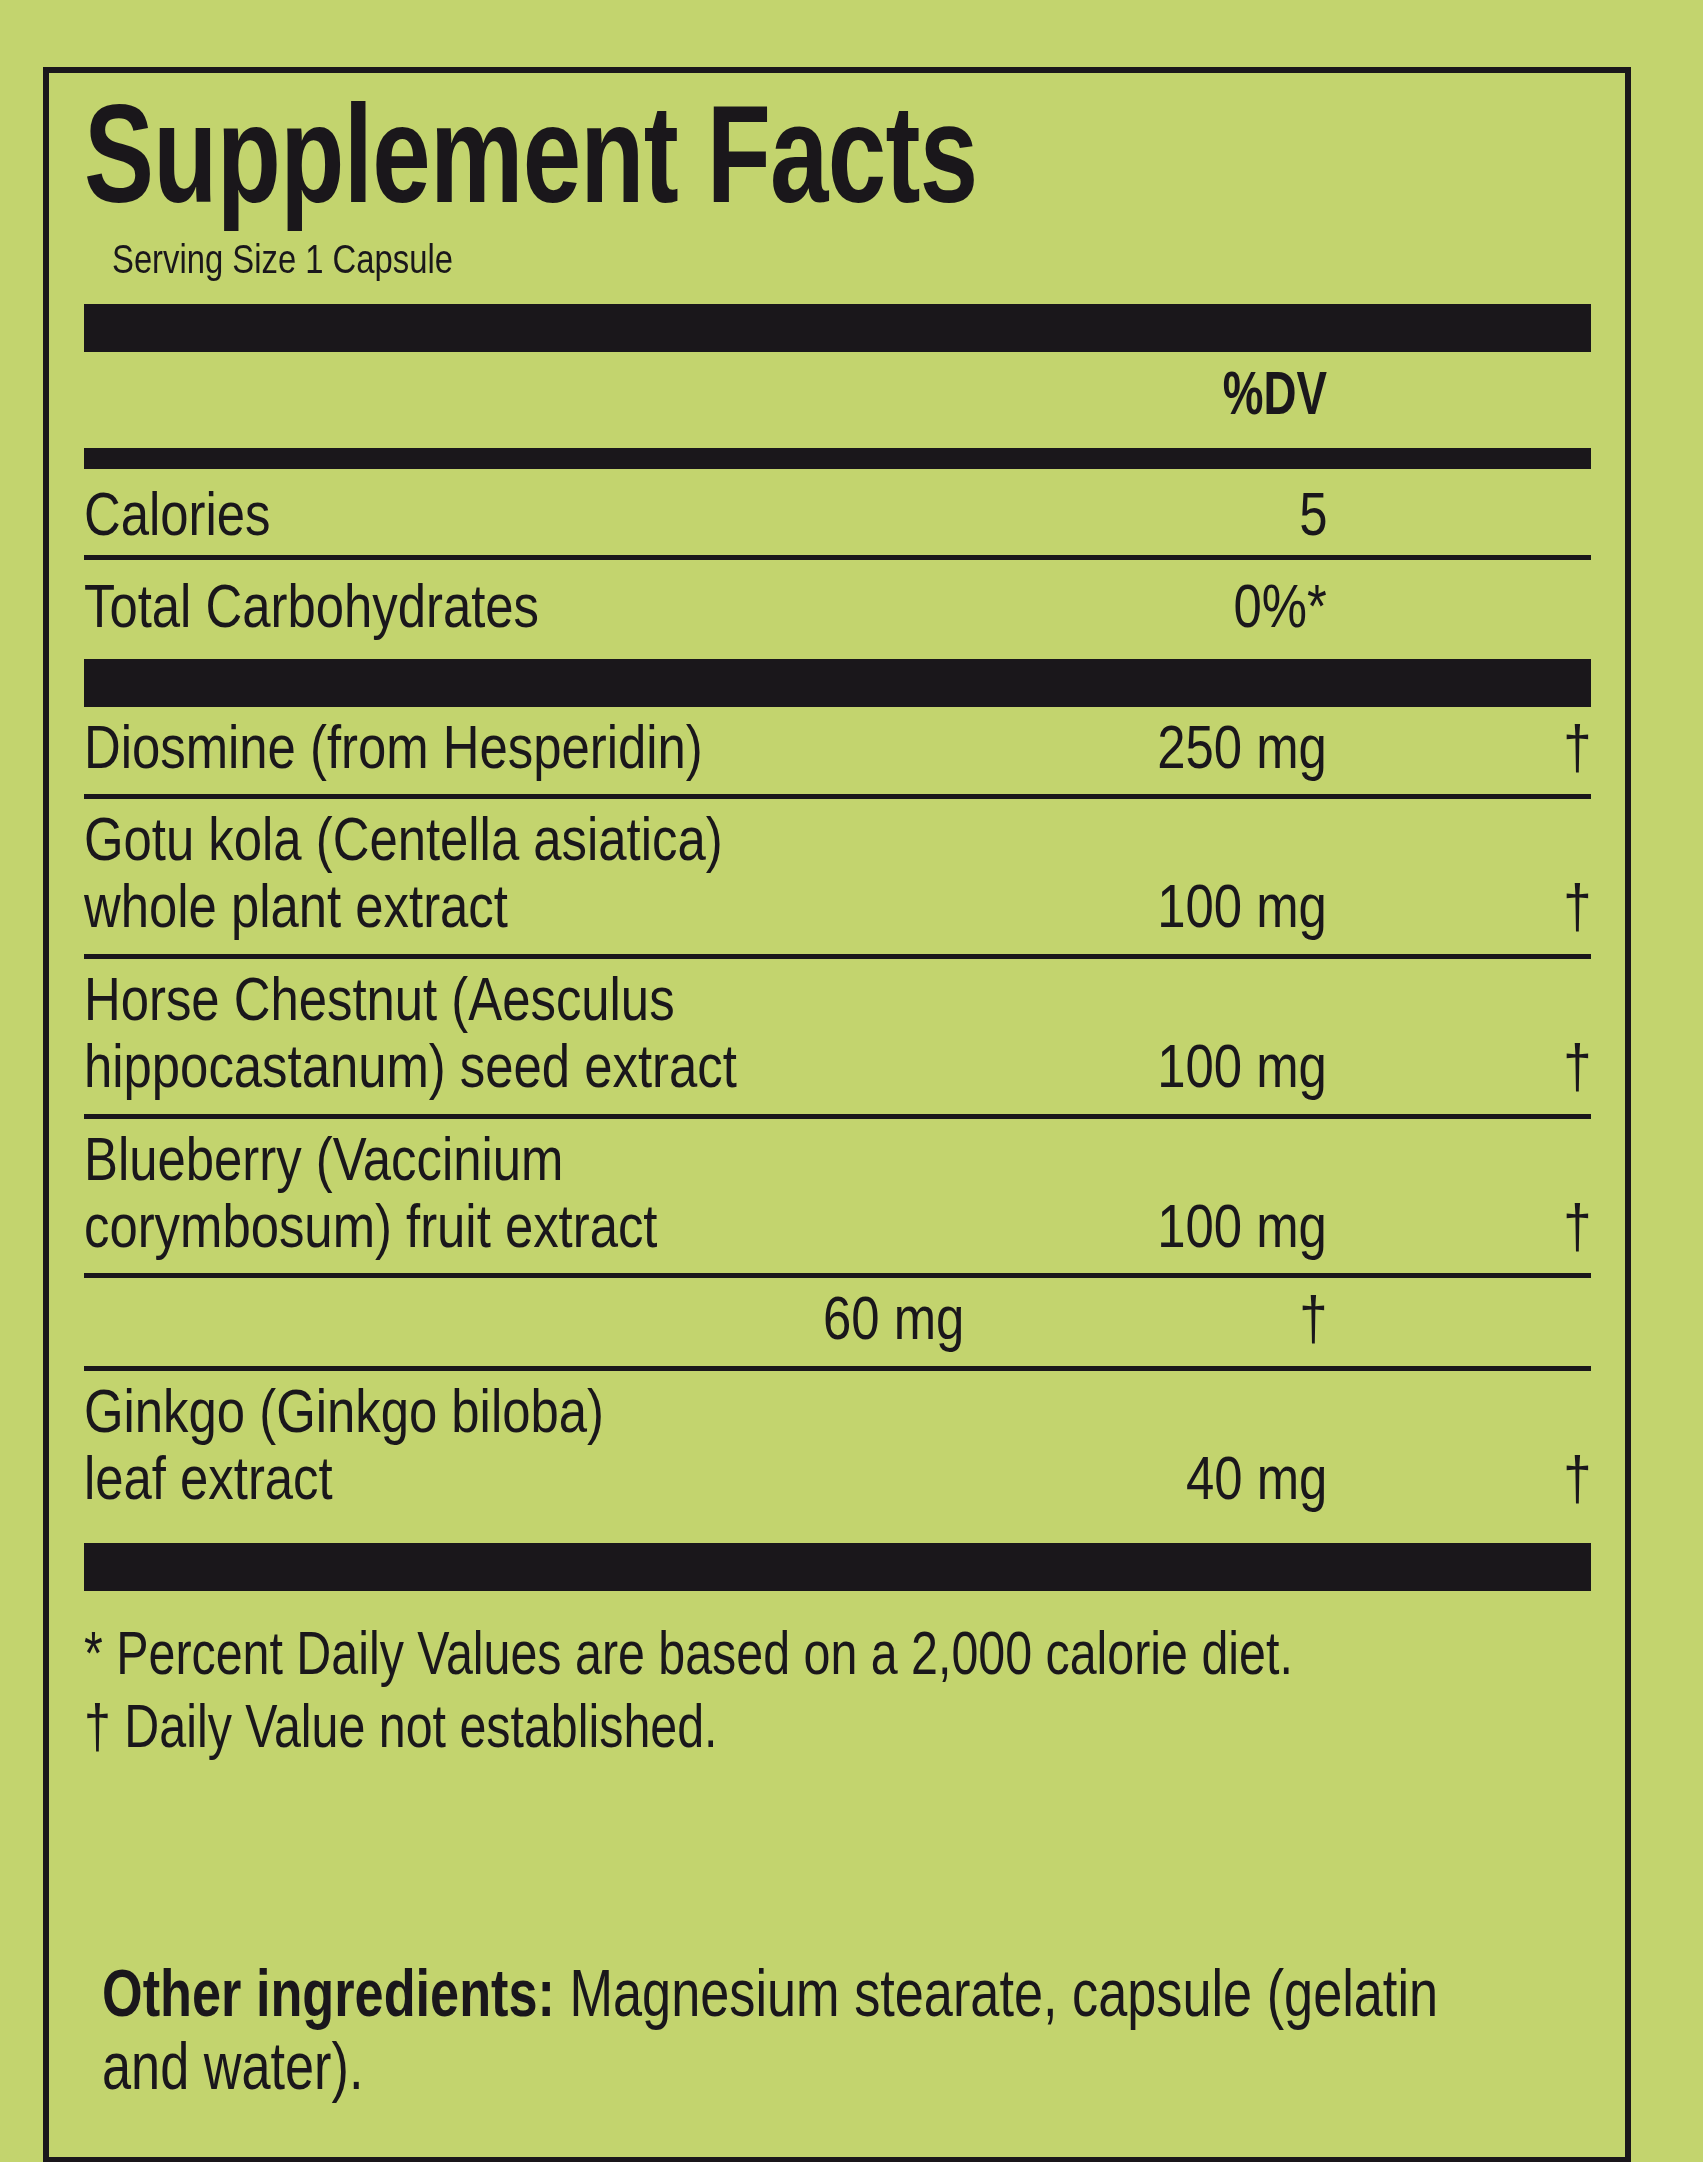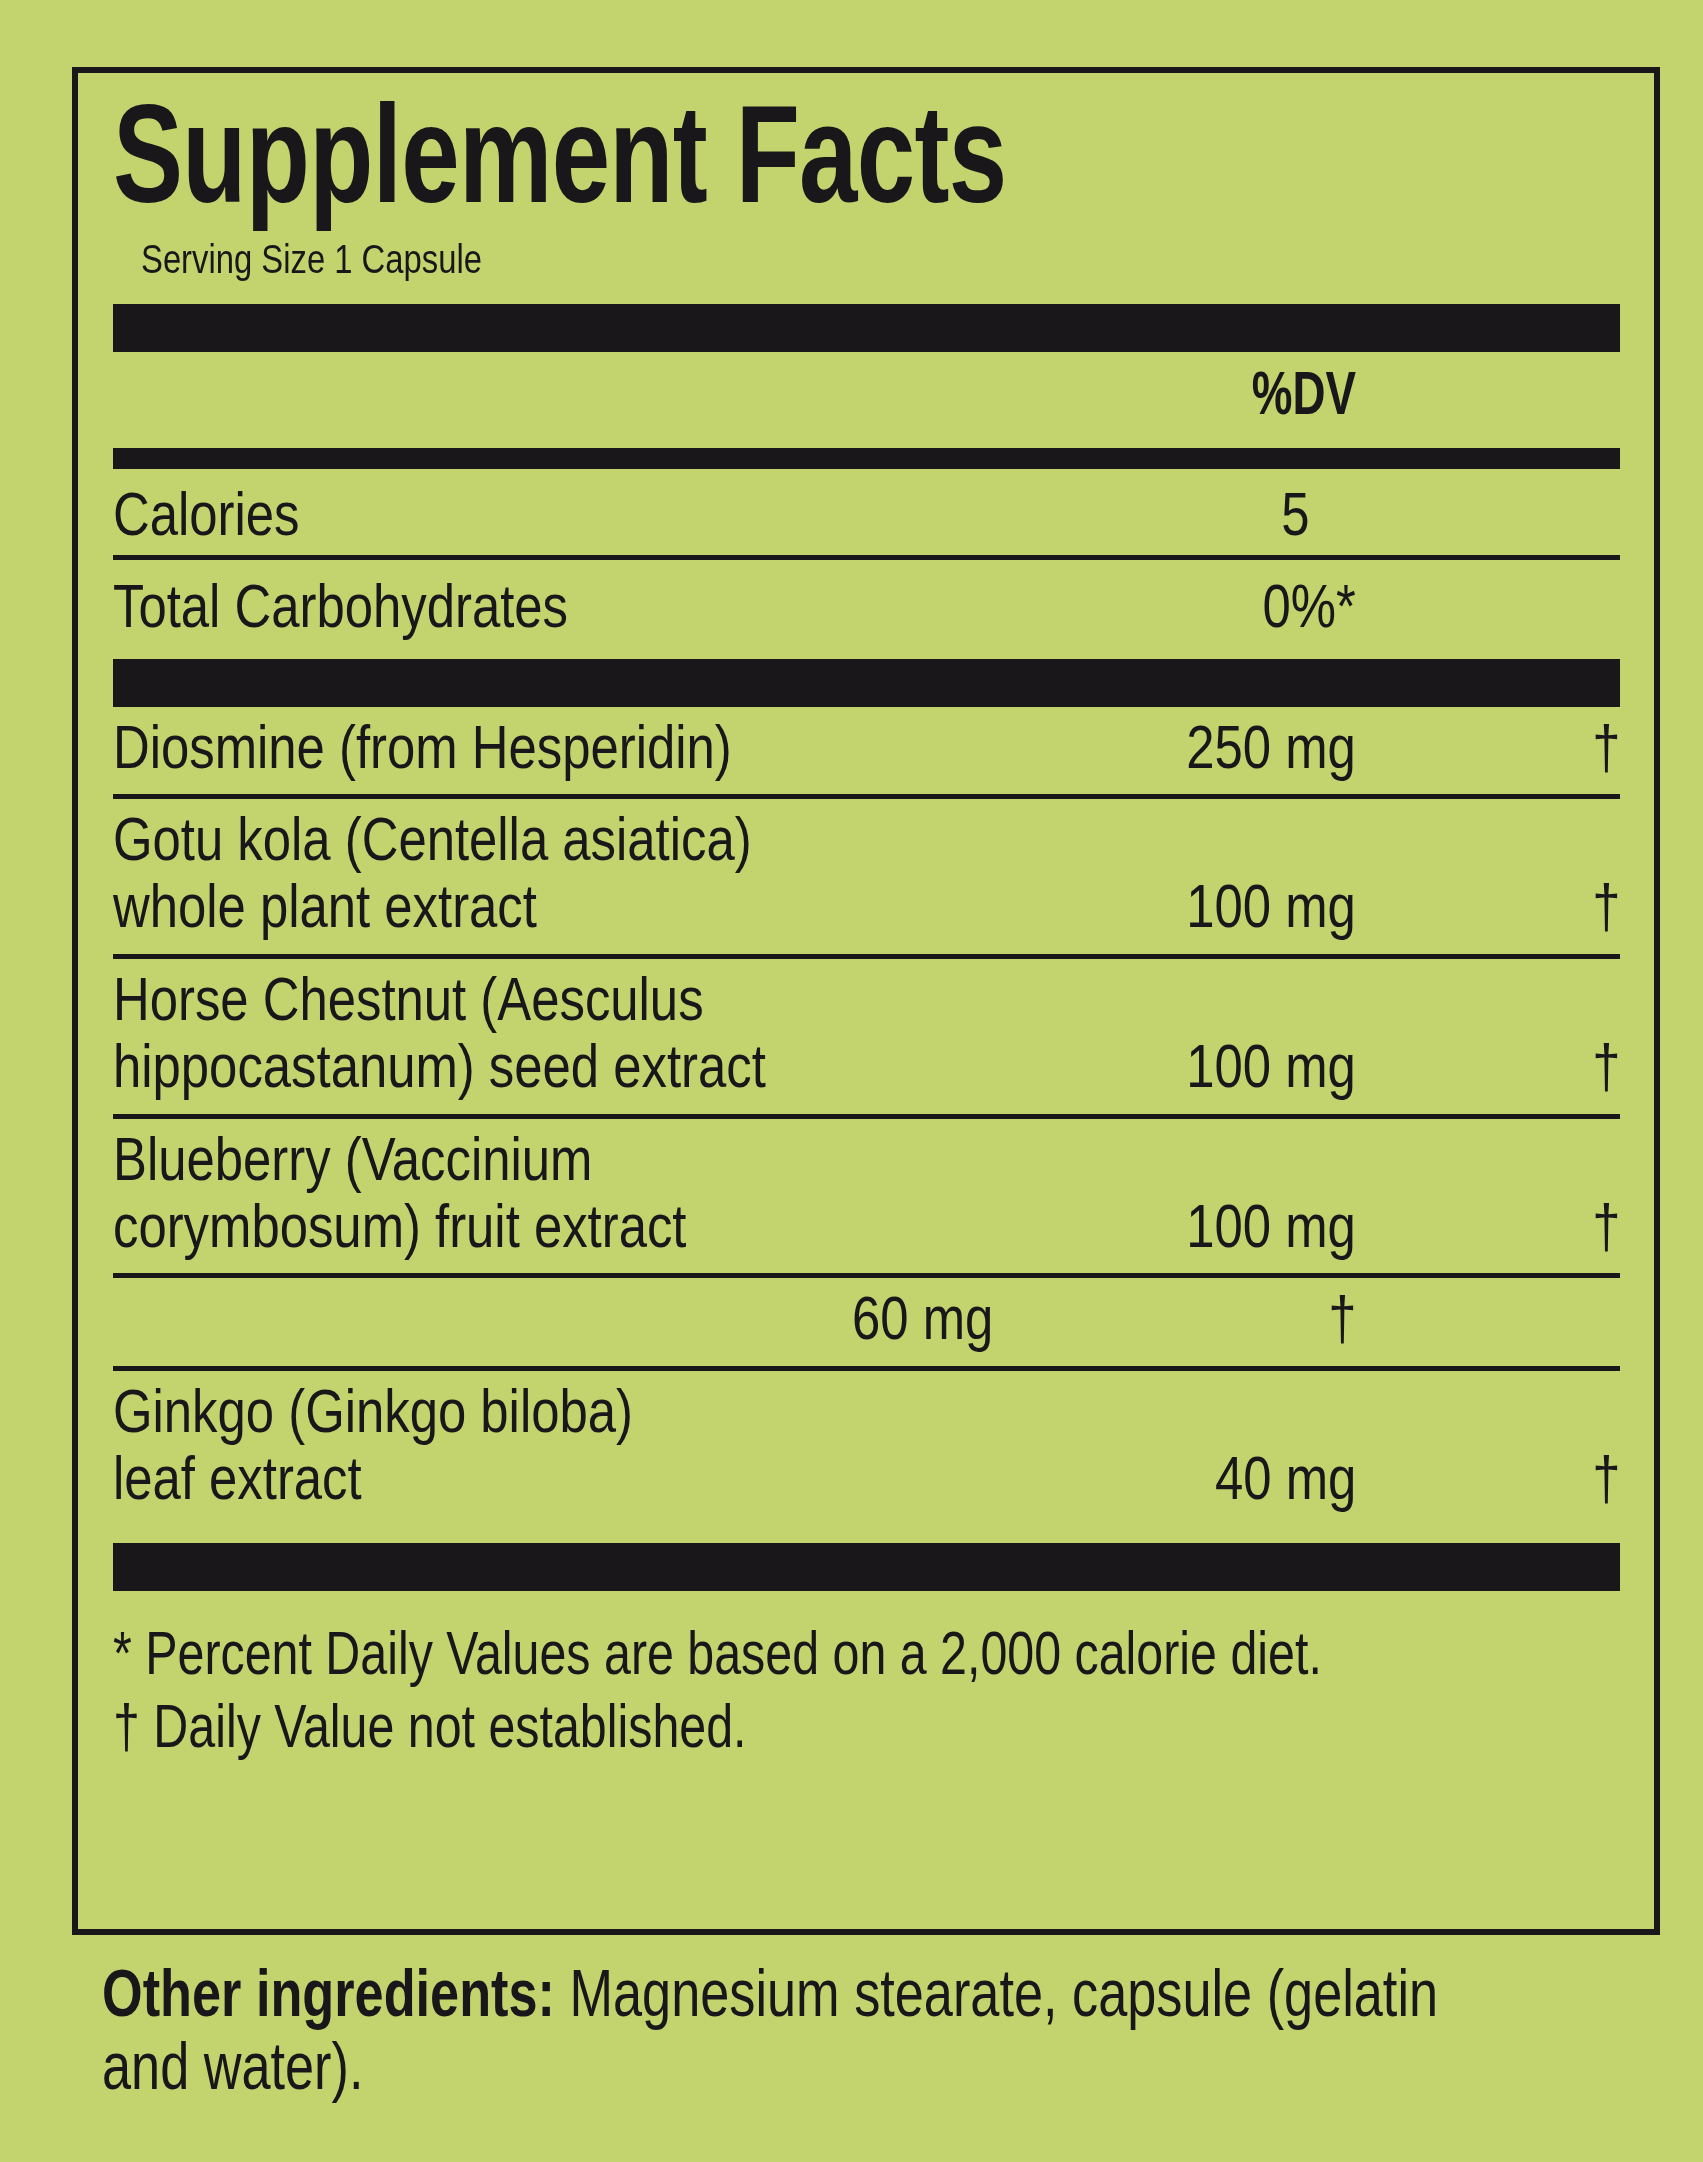--- a/index.html
+++ b/index.html
@@ -5,22 +5,22 @@
   html,body{margin:0;padding:0;}
   .page{
     position:relative;
     width:1703px;height:2163px;
     background:#c3d46e;
     color:#1a171b;
     font-family:"Liberation Sans","DejaVu Sans",sans-serif;
     overflow:hidden;
   }
   .box{
-    position:absolute;left:72px;top:67px;
-    width:1588px;height:1868px;
+    position:absolute;left:43px;top:67px;
+    width:1588px;height:2096px;
     box-sizing:border-box;
     border:6px solid #1a171b;
     padding:0 34px 0 35px;
   }
   
   .cx{display:inline-block;transform:scaleX(0.82);transform-origin:0 100%;white-space:pre-line;}
   .cx-r{transform-origin:100% 100%;}
   .title{font-weight:bold;font-size:140px;line-height:140px;margin-top:11.2px;letter-spacing:-0.9px;white-space:nowrap;}
   .title .cx{transform:scaleX(0.75);}
   .sub{font-size:40px;line-height:70px;white-space:nowrap;margin-left:28px;}
@@ -28,21 +28,21 @@
   .bar-1{height:48px;margin-top:9.5px;}
   .bar-2{height:21.6px;margin-top:20px;}
   .bar-3{height:48px;margin-top:20px;}
   .bar-4{height:48px;margin-top:17.3px;}
   .rule{height:5.2px;background:#1a171b;margin-top:8.6px;}
   .grid-row{display:grid;grid-template-columns:1fr 363px 264px;align-items:end;}
   .grid-row .amt,.grid-row .dv{text-align:right;white-space:nowrap;}
   .hdr{font-weight:bold;font-size:61px;line-height:69px;margin-top:7px;}
   .hdr .cx{transform:scaleX(0.75);}
   .macro{font-size:62px;line-height:67px;}
-  .macro.cal{margin-top:10.4px;gap:47px;}
+  .macro.cal{margin-top:10.4px;}
   .macro.carb{margin-top:11.2px;}
   .irow{
     font-size:62px;line-height:67px;
     padding:6px 0 14.7px 0;
     border-bottom:5.2px solid #1a171b;
   }
   .irow.last{border-bottom:none;}
   .footnotes{font-size:62px;line-height:73px;margin-top:25px;}
   .footnotes .cx{transform:scaleX(0.78);white-space:nowrap;}
   .footer{

